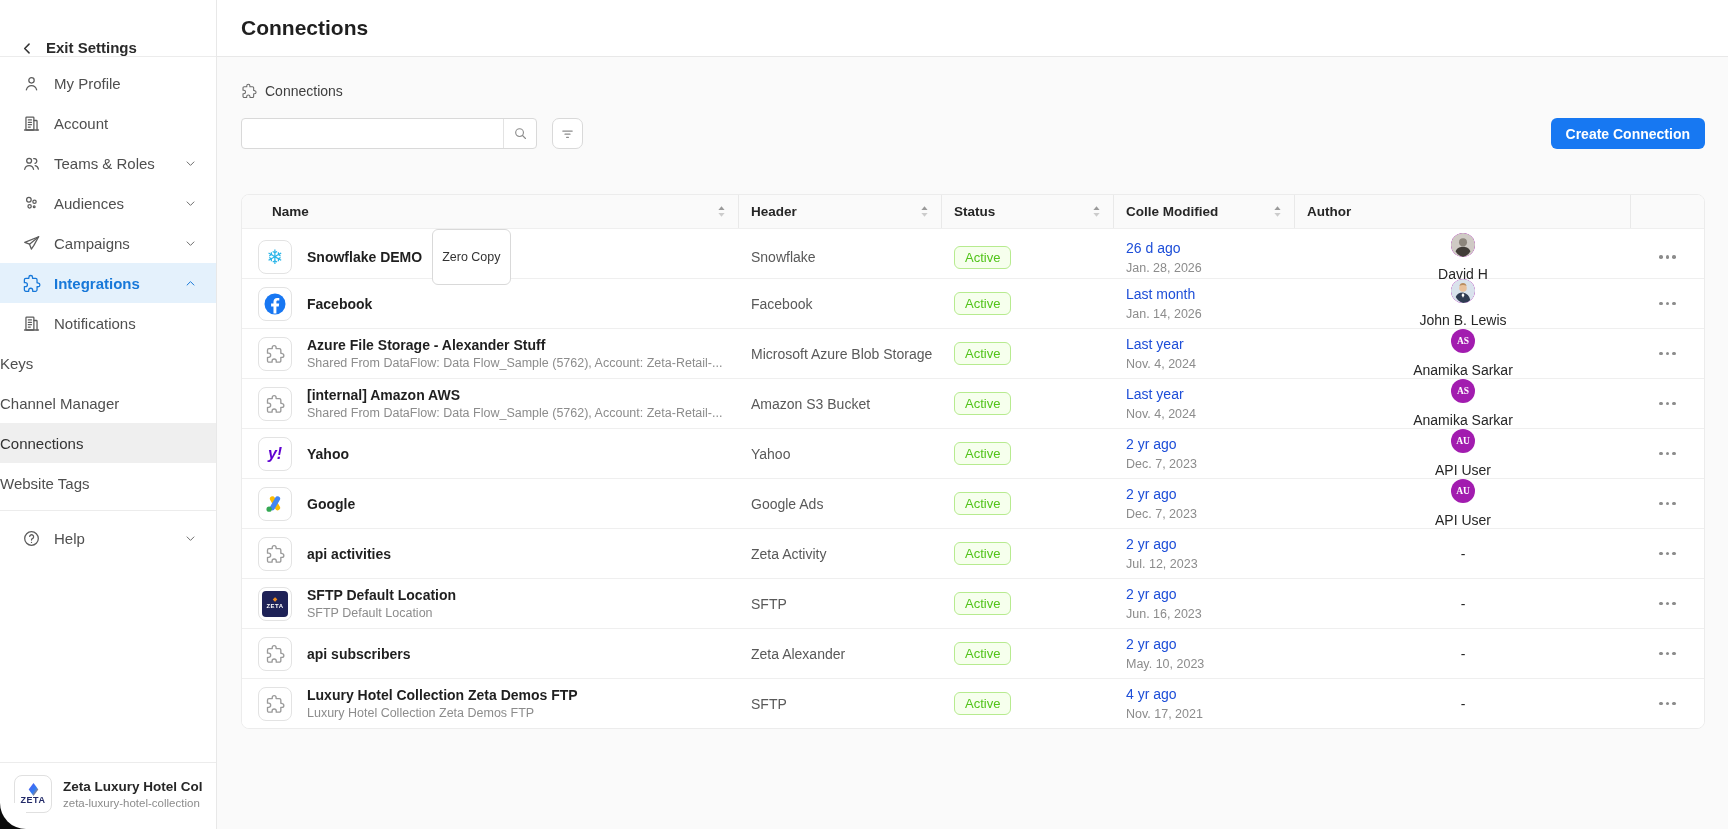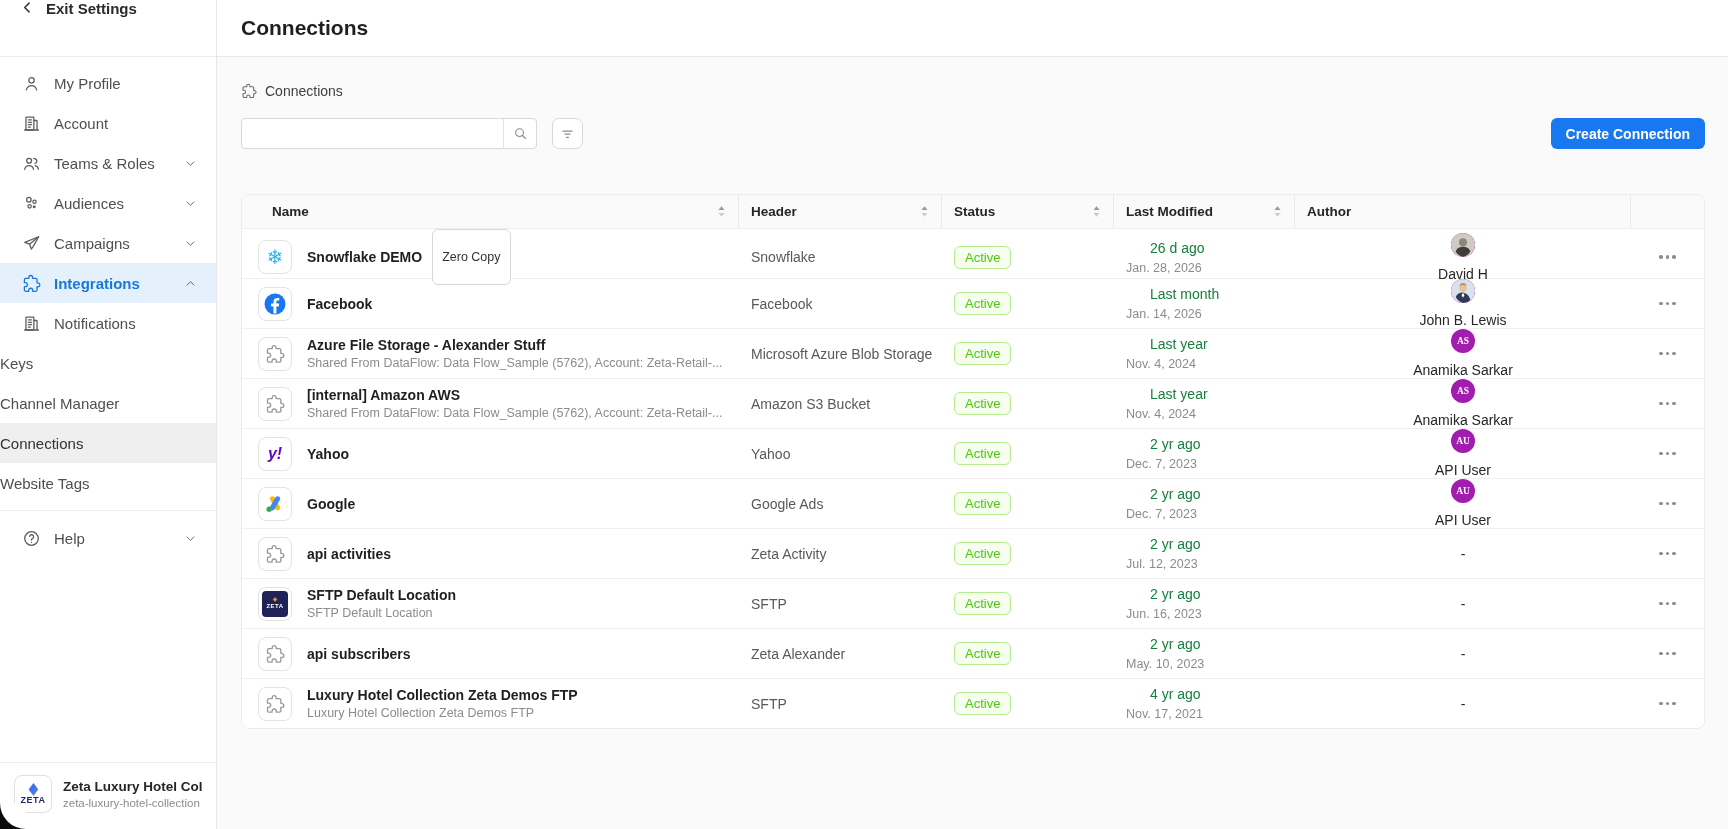--- a/index.html
+++ b/index.html
@@ -2,21 +2,21 @@
 <html><head>
 <meta charset="utf-8">
 <style>
   * { box-sizing: border-box; margin: 0; padding: 0; }
   html,body { width:1728px; height:829px; }
   body { font-family:"Liberation Sans", sans-serif; background:#fafafa; position:relative; overflow:hidden; color:#262626; }
   svg { display:block; }
 
   
   .sidebar { position:absolute; left:0; top:0; bottom:0; width:217px; background:#fff; border-right:1px solid #e8e8e8; display:flex; flex-direction:column; z-index:2; }
-  .exit-row { height:57px; flex:none; border-bottom:1px solid #ececec; display:flex; align-items:flex-start; gap:11px; padding:0 16px 0 20px; cursor:pointer; }
+  .exit-row { height:57px; flex:none; border-bottom:1px solid #ececec; display:flex; align-items:flex-end; gap:11px; padding:0 16px 0 20px; cursor:pointer; }
   .exit-label { font-size:15px; font-weight:700; color:#2b2b2b; }
   .nav { padding-top:6px; }
   .nav-item { height:40px; display:flex; align-items:center; gap:13px; padding:0 18px 0 22px; font-size:15px; color:#4f4f4f; cursor:pointer; white-space:nowrap; }
   .nav-item .chev { margin-left:auto; color:#6e6e6e; }
   .nav-item.active { background:#e4f1fc; color:#1778d9; font-weight:600; }
   .nav-item.active .chev { color:#1778d9; }
   .nav-icon { width:19px; height:19px; color:#5c5c5c; flex:none; }
   .nav-item.active .nav-icon { color:#1778d9; }
   .sub-item { height:40px; display:flex; align-items:center; font-size:15px; color:#4f4f4f; cursor:pointer; }
   .sub-item.active { background:#efefef; color:#333; }
@@ -55,21 +55,21 @@
   .sort { margin-left:auto; padding-left:8px; cursor:pointer; }
   .row { height:50px; border-top:1px solid #efefef; background:#fff; align-items:center; cursor:pointer; }
   .cell { padding:0 12px; font-size:14px; color:#595959; display:flex; align-items:center; min-width:0; white-space:nowrap; }
   .cell.name { padding-left:16px; gap:15px; }
   .icon-box { width:34px; height:34px; border:1px solid #e3e3e3; border-radius:8px; background:#fff; display:flex; align-items:center; justify-content:center; flex:none; }
   .name-top { display:flex; align-items:center; gap:10px; }
   .name-text { font-size:14px; font-weight:700; color:#1f1f1f; white-space:nowrap; }
   .zero-badge { border:1px solid #d9d9d9; border-radius:6px; padding:20px 9px; font-size:12.5px; color:#333; background:#fff; }
   .subtitle { font-size:12.5px; color:#8c8c8c; margin-top:3px; white-space:nowrap; overflow:hidden; text-overflow:ellipsis; max-width:424px; }
   .status-badge { border:1px solid #b7eb8f; background:#f6ffed; color:#52c41a; border-radius:6px; padding:3px 10px; font-size:13px; }
-  .mod-main { font-size:14px; color:#15803d;margin-left:24px; }
+  .mod-main { font-size:14px; color:#1d4ed8; }
   .mod-sub { font-size:12.5px; color:#8c8c8c; margin-top:5px; }
   .cell.author { gap:9px; color:#262626;flex-direction:column; }
   .avatar { width:24px; height:24px; border-radius:50%; background:#a21caf; color:#fff; font-size:9.5px; font-weight:700; display:flex; align-items:center; justify-content:center; flex:none; overflow:hidden;font-family:Liberation Serif, serif; }
   .cell.actions { justify-content:center; padding:0; }
   .dots { display:flex; gap:3px; padding:7px; cursor:pointer; }
   .dot { width:3.5px; height:3.5px; border-radius:50%; background:#8c8c8c; }
 
   .snowflake-glyph { font-size:20px; color:#29b5e8; line-height:1; }
   .yahoo-mark { font-size:16px; font-weight:800; font-style:italic; color:#5f01d1; }
   .zeta-sq { width:26px; height:26px; background:#1e2257; border-radius:4px; display:flex; flex-direction:column; align-items:center; justify-content:center; }
@@ -285,21 +285,21 @@
           <div class="th">
             <span>Status</span>
             <span class="sort">
               <svg width="9" height="13" viewBox="0 0 9 13">
                 <path d="M4.5 1.2l3.1 3.7H1.4z" fill="#9a9a9a"></path>
                 <path d="M4.5 11.8L1.4 8.1h6.2z" fill="#cccccc"></path>
               </svg>
             </span>
           </div>
           <div class="th">
-            <span>Last Modified</span>
+            <span>Colle Modified</span>
             <span class="sort">
               <svg width="9" height="13" viewBox="0 0 9 13">
                 <path d="M4.5 1.2l3.1 3.7H1.4z" fill="#9a9a9a"></path>
                 <path d="M4.5 11.8L1.4 8.1h6.2z" fill="#cccccc"></path>
               </svg>
             </span>
           </div>
           <div class="th">
             <span>Author</span>
           </div>

